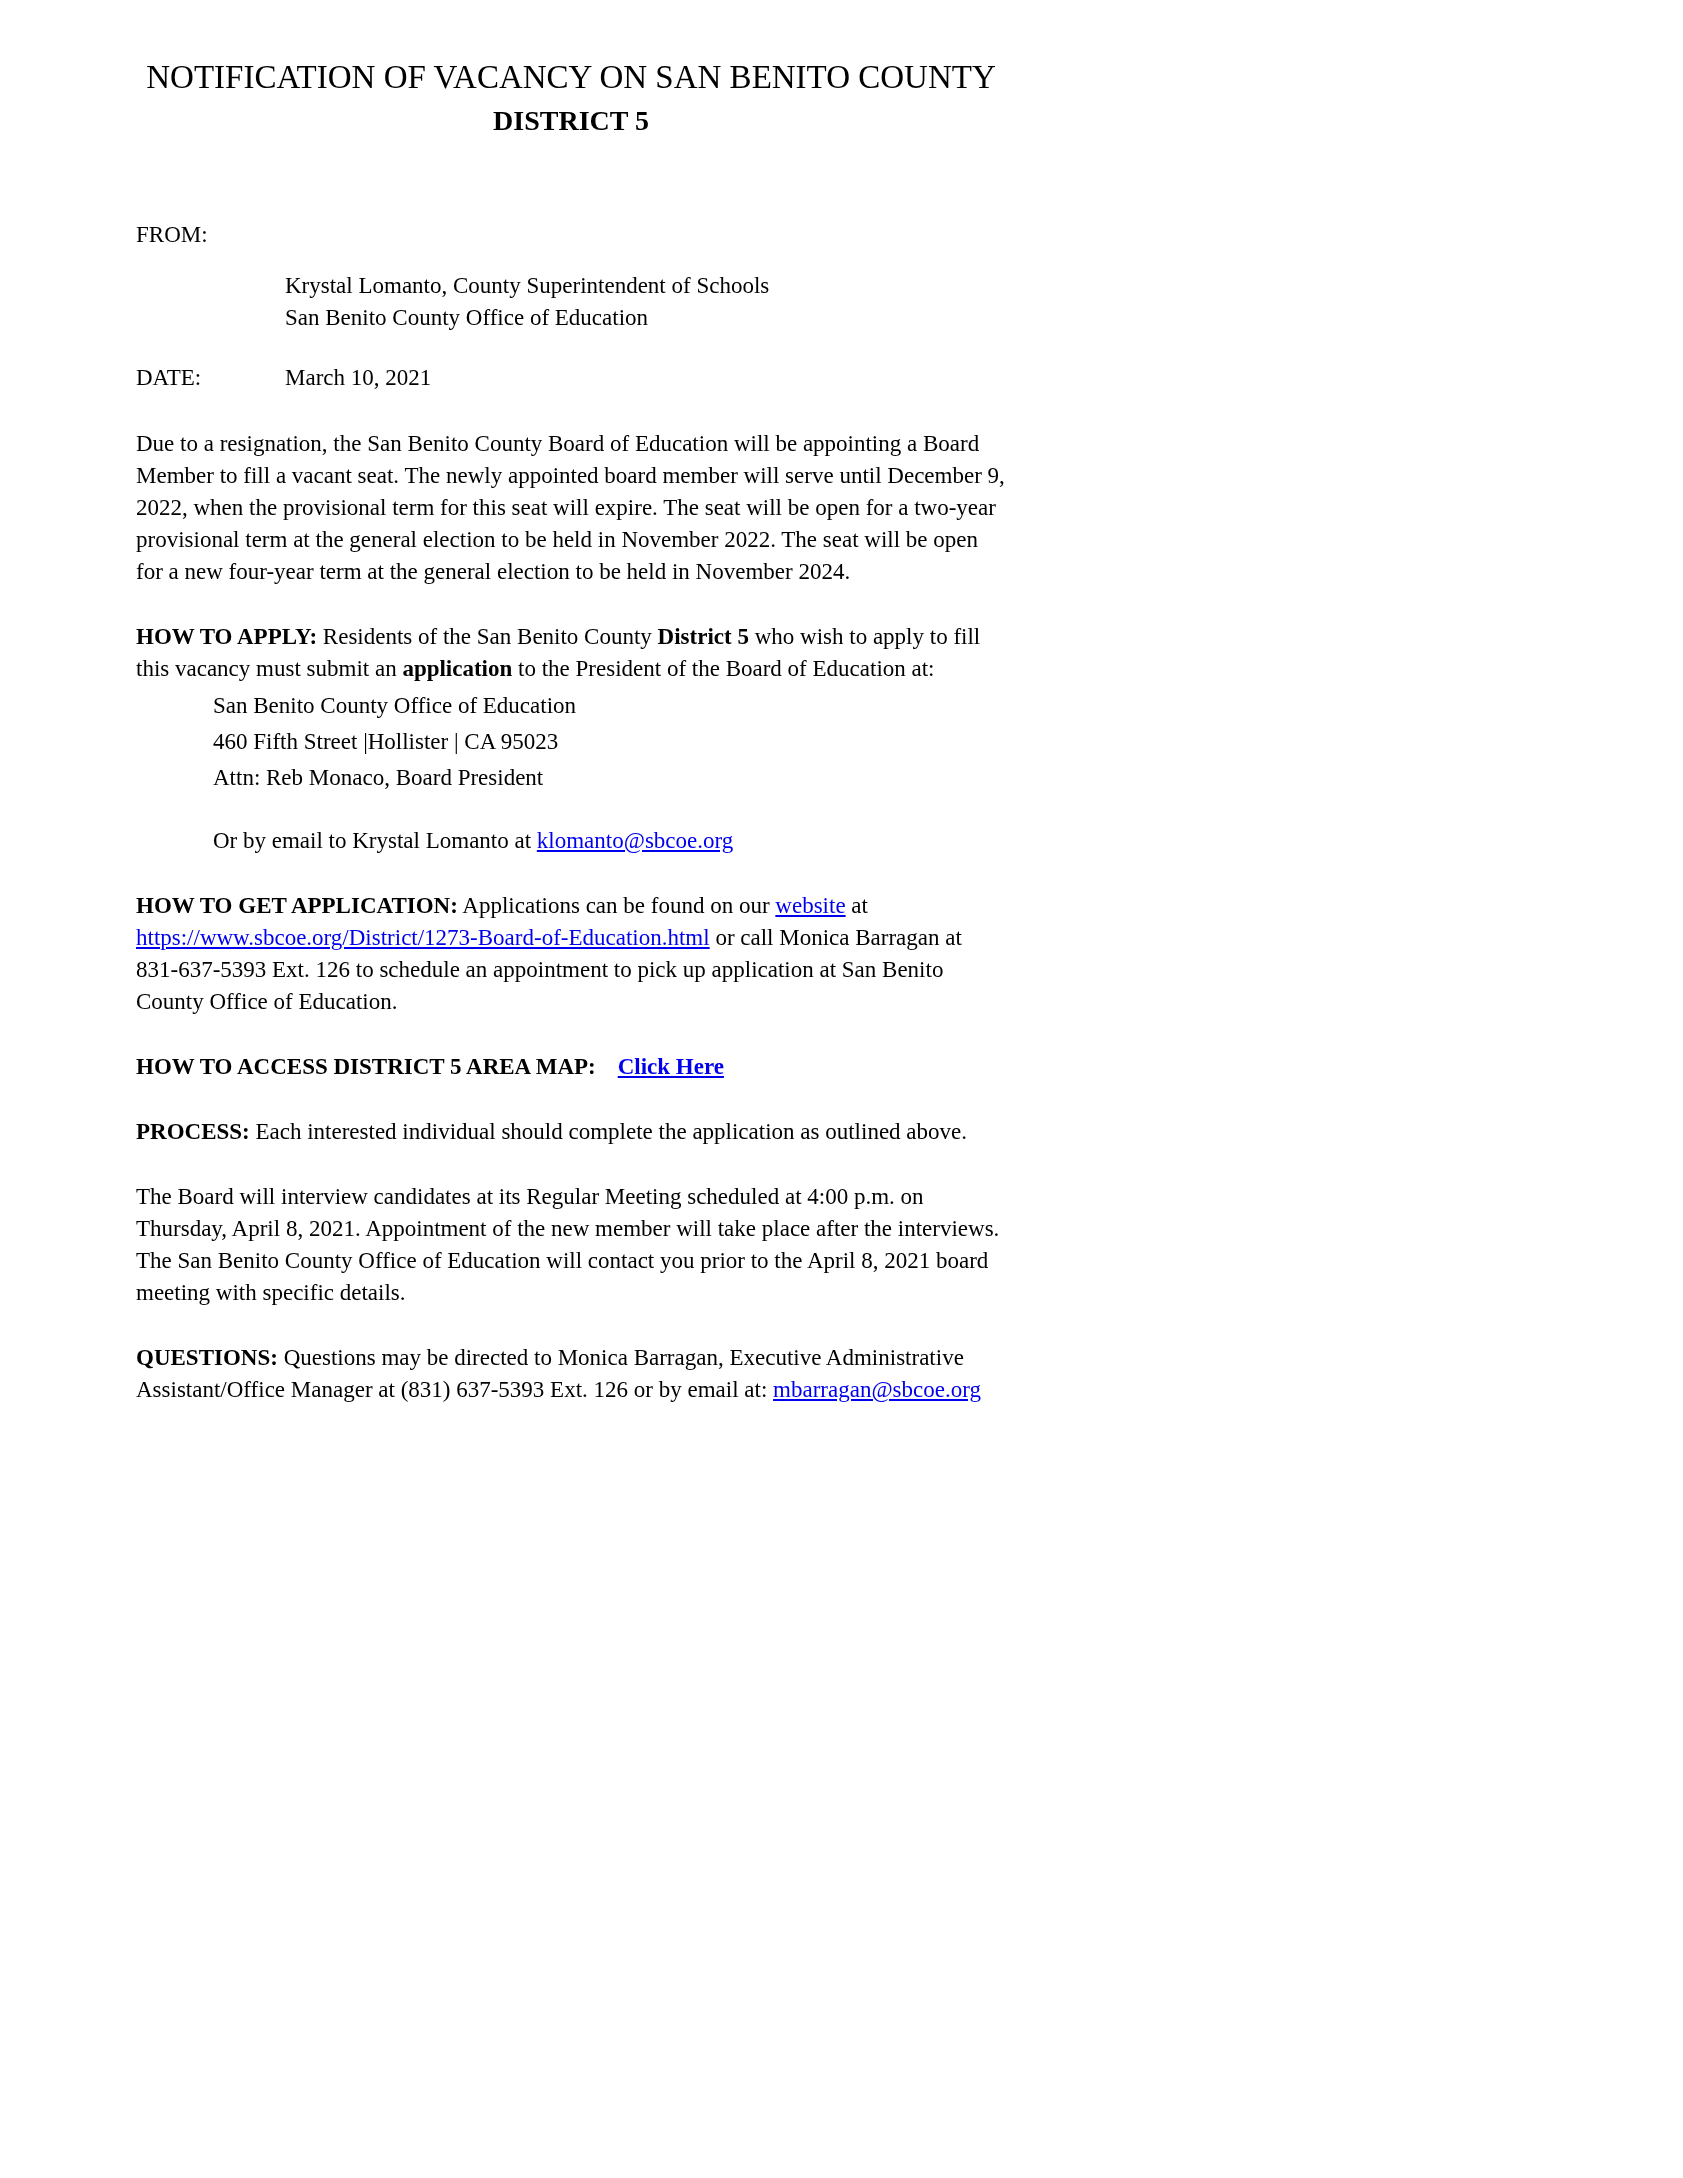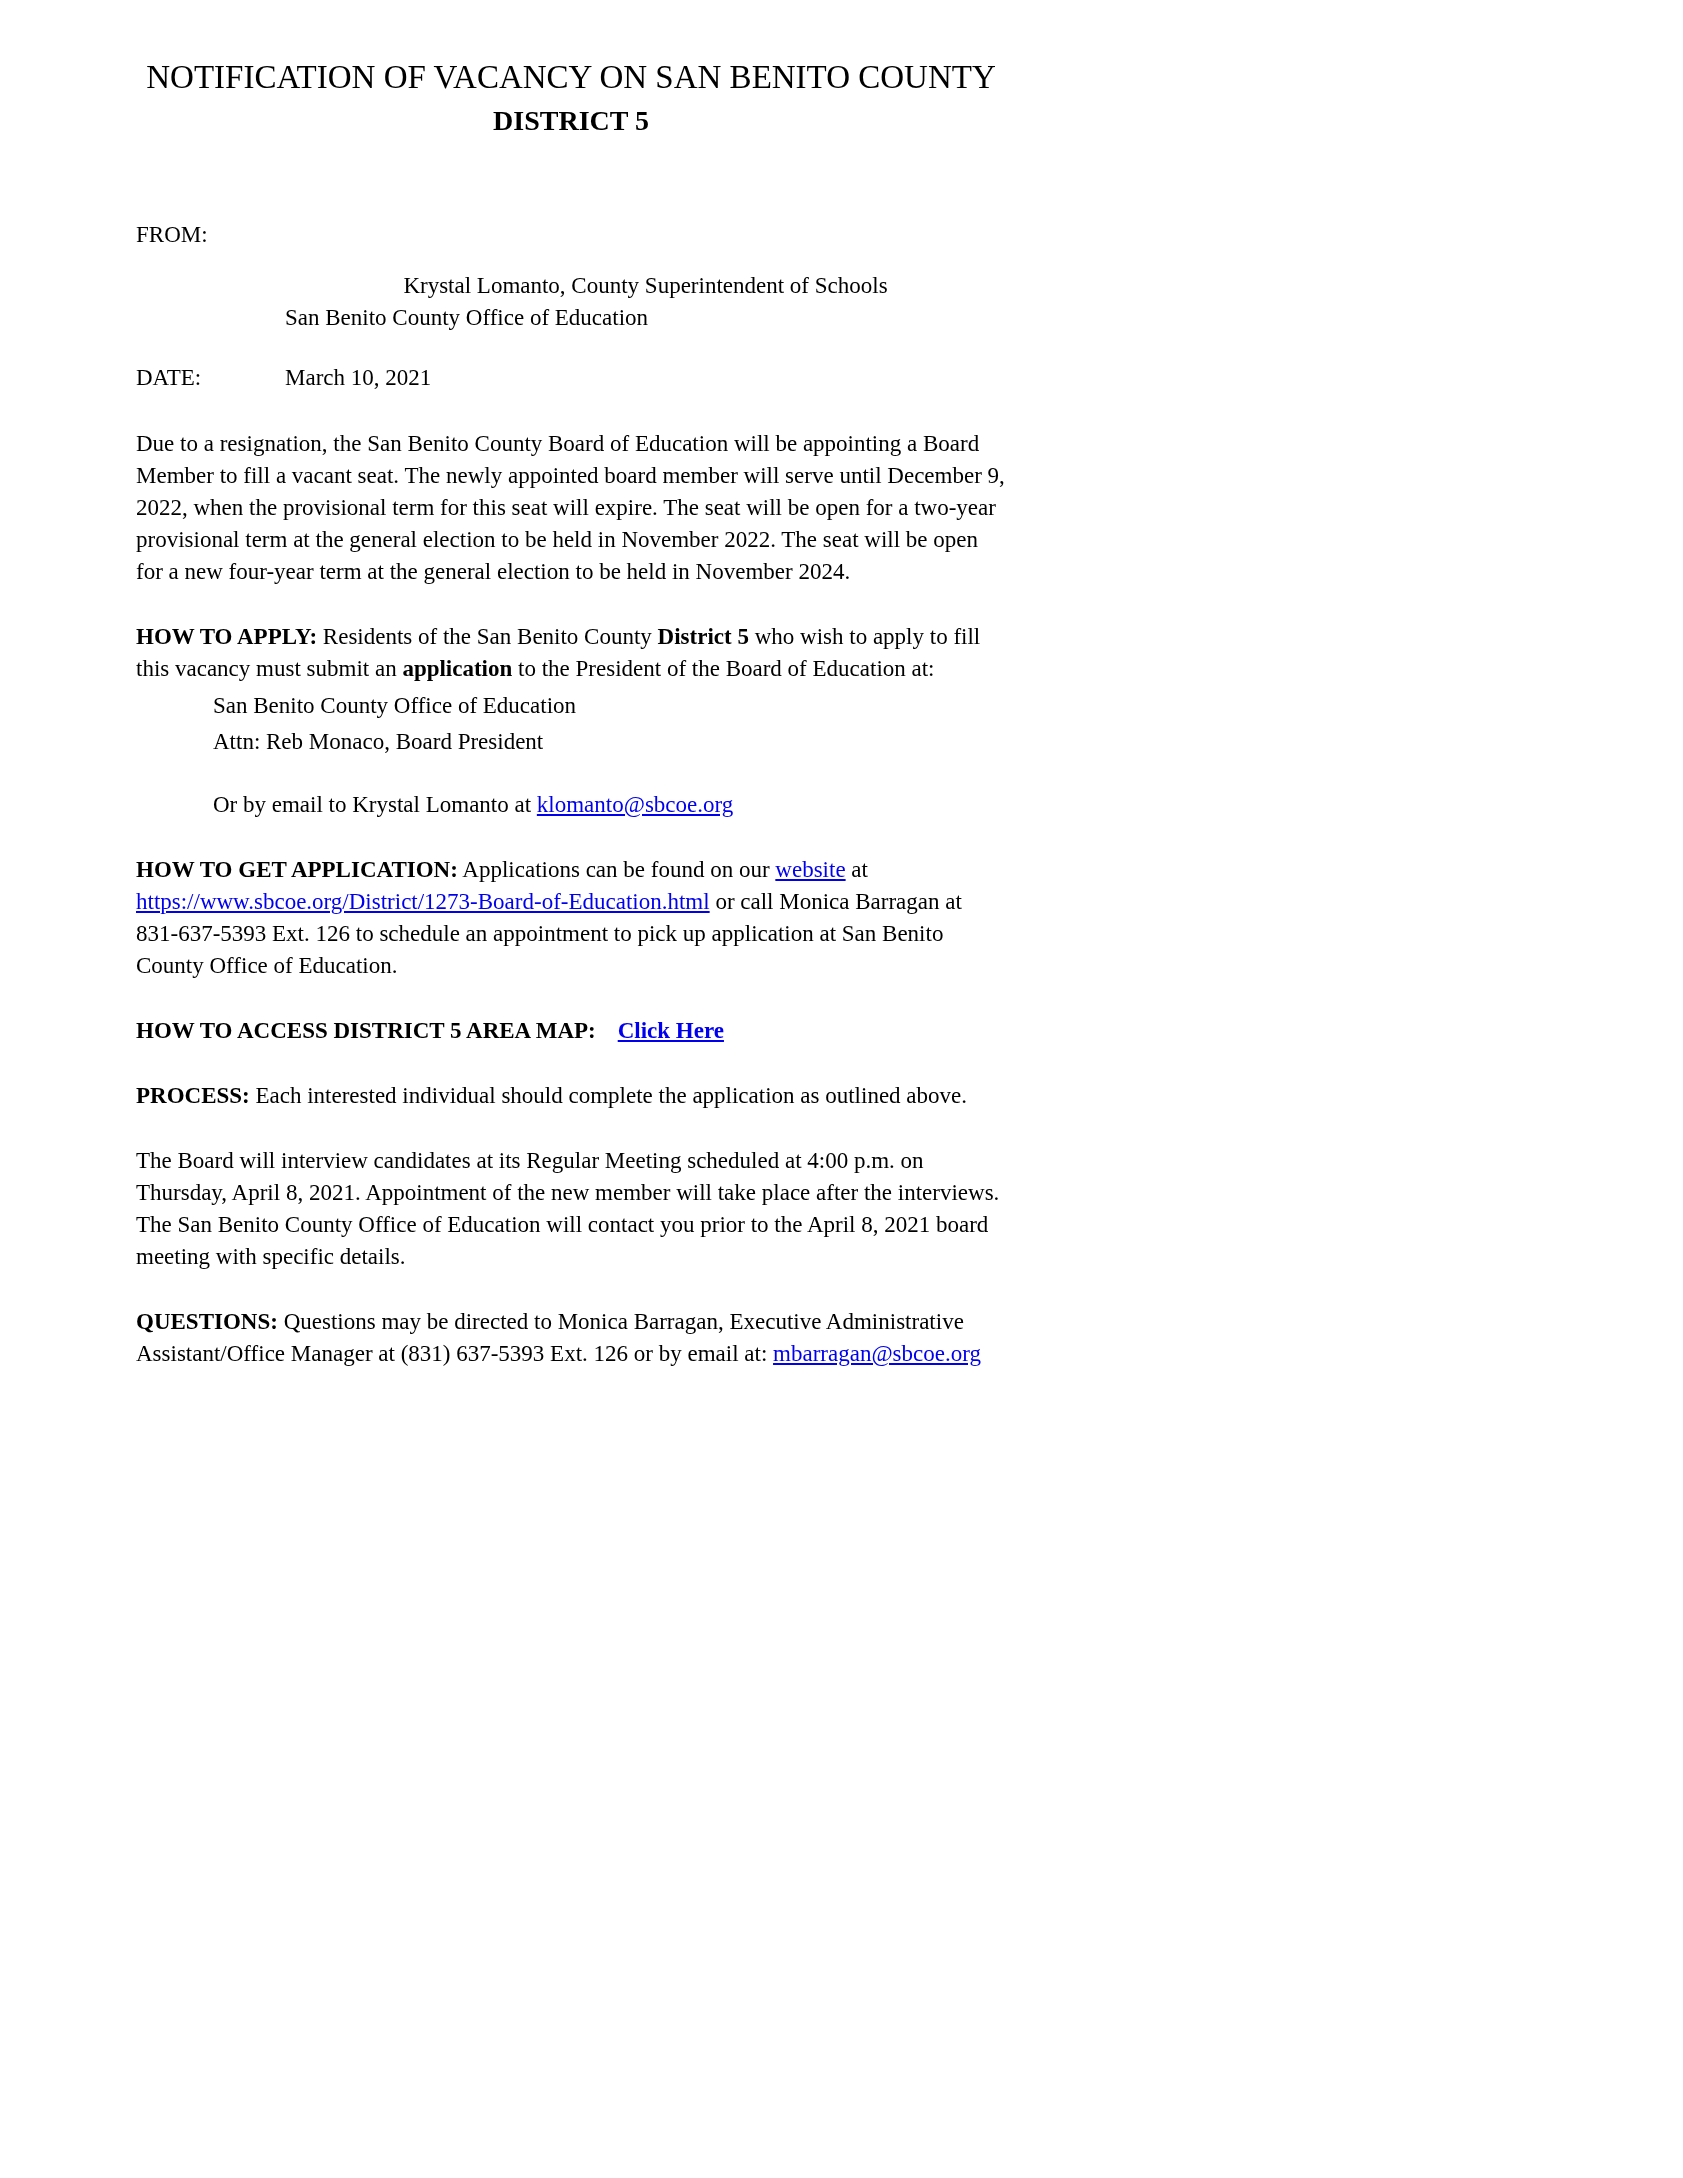--- a/index.html
+++ b/index.html
@@ -26,21 +26,21 @@
   }
   .title-line { display: block; font-size: 33px; line-height: 45px; }
   .title-district { display: block; font-size: 28px; line-height: 42px; font-weight: bold; }
 
   .bold { font-weight: bold; }
 
   .meta-row { display: flex; }
   .meta-label { flex: 0 0 149px; font-weight: normal; }
   .meta-value { flex: 1 1 auto; }
   .meta-indent { padding-left: 149px; }
-  .gap-top { margin-top: 19px; text-align: center; }
+  .gap-top { margin-top: 19px; }
   .date-row { margin-top: 28px; margin-bottom: 34px; }
 
   .para { margin: 8px 0 33px 0; max-width: 945px; }
   p.para, p.apply-text { margin-top: 0; }
   .apply-text { margin: 0; max-width: 945px; }
 
   .address { padding-left: 77px; margin-top: 3px; }
   .address > div { line-height: 36px; }
   .email-line { padding-left: 77px; margin-top: 29px; }
 
@@ -70,20 +70,21 @@
         <span class="meta-label">DATE:</span>
         <span class="meta-value">March 10, 2021</span>
       </div>
 
     <p class="para">Due to a resignation, the San Benito County Board of Education will be appointing a  Board Member to fill a vacant seat.  The newly appointed board member will serve until December 9, 2022, when the provisional term for this seat will expire.   The seat will be open for a two-year provisional term at  the general election to be held in November 2022. The seat will be open for a new four-year term at  the general election to be held in November 2024.</p>
 
     <div class="para">
       <p class="apply-text"><span class="bold">HOW TO APPLY:</span><span>  Residents of the San Benito County </span><span class="bold">District 5</span><span> who wish to apply to fill this  vacancy must submit an </span><span class="bold">application</span><span> to the President of the Board of Education at:</span></p>
       <div class="address">
         <div>San Benito County Office of Education</div>
+        <div>460 Fifth Street |Hollister | CA 95023</div>
         <div>Attn:  Reb Monaco, Board President</div>
       </div>
       <div class="email-line"><span>Or by email to Krystal Lomanto at </span><a class="link">klomanto@sbcoe.org</a></div>
     </div>
 
     <p class="para"><span class="bold">HOW TO GET APPLICATION:</span><span>    Applications can be found on our </span><a class="link">website</a><span> at </span><a class="link">https://www.sbcoe.org/District/1273-Board-of-Education.html</a><span>  or call Monica Barragan at 831-637-5393 Ext. 126 to schedule an appointment to pick up application at San Benito County Office of Education.</span></p>
 
     <p class="para"><span class="bold">HOW TO ACCESS DISTRICT 5 AREA MAP:</span><a class="link bold area-map-link">Click Here</a></p>
 
     <div class="para">

